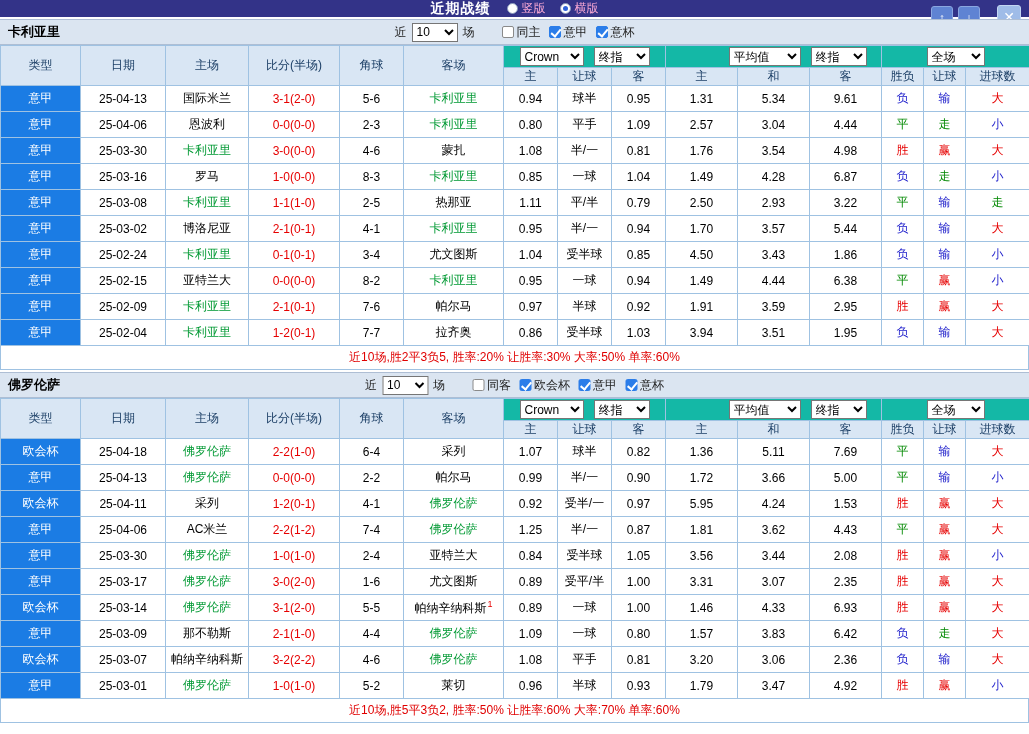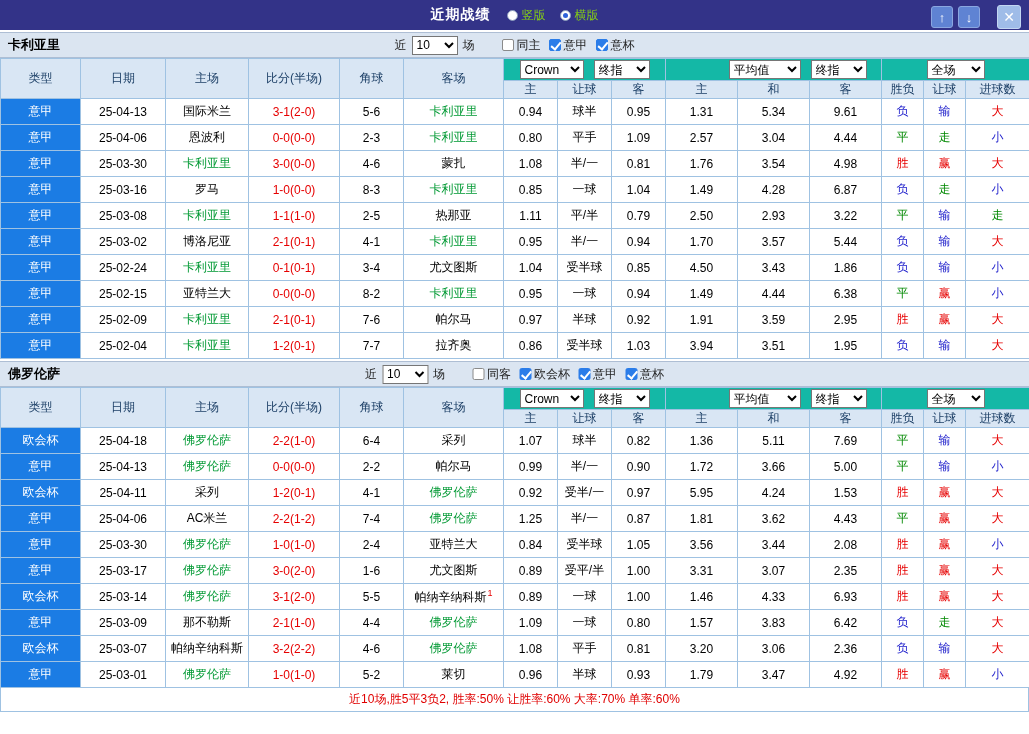--- a/index.html
+++ b/index.html
@@ -3,25 +3,25 @@
 <meta charset="utf-8">
 <style>
   * { box-sizing: border-box; }
   html,body { margin:0; padding:0; background:#fff; }
   body { font-family:"Liberation Sans","DejaVu Sans",sans-serif; }
   #app { width:1029px; height:734px; background:#fff; overflow:hidden;
          --win:#e60000; --draw:#008800; --loss:#2222cc; --score:#e60000;
          --focus:#009933; --league-bg:#1b7ce4; --titlebar-bg:#333388; }
 
   
-  .titlebar { height:30px; background:var(--titlebar-bg); display:flex; align-items:center;
+  .titlebar { height:17px; background:var(--titlebar-bg); display:flex; align-items:center;
               justify-content:center; position:relative; gap:16px; }
   .title { color:#fff; font-weight:bold; font-size:14px; letter-spacing:1px; }
   .radio-group { display:inline-flex; gap:14px; align-items:center; }
-  .radio-label { color:#84cc16; display:inline-flex; align-items:center; gap:4px; font-size:12px; cursor:pointer; }
+  .radio-label { color:#f9a8d4; display:inline-flex; align-items:center; gap:4px; font-size:12px; cursor:pointer; }
   .radio { width:11px; height:11px; border-radius:50%; background:#fff; border:1px solid #8899bb;
            position:relative; display:inline-block; }
   .radio.checked::after { content:""; position:absolute; left:2px; top:2px; width:5px; height:5px;
            border-radius:50%; background:#2f62d9; }
   .win-buttons { position:absolute; right:8px; top:5px; display:flex; gap:5px; align-items:center; }
   .btn-arrow { width:22px; height:22px; background:#5f83d3; border:1px solid #8aa6e0; border-radius:3px;
                color:#fff; font-size:13px; display:flex; align-items:center; justify-content:center; cursor:pointer; }
   .btn-close { width:24px; height:24px; background:#9fbce8; border:1px solid #c3d6f2; border-radius:3px;
                color:#fff; font-weight:bold; font-size:14px; display:flex; align-items:center;
                justify-content:center; margin-left:12px; cursor:pointer; }
@@ -348,20 +348,21 @@
             <td class="odds">1.03</td>
             <td class="odds">3.94</td>
             <td class="odds">3.51</td>
             <td class="odds">1.95</td>
             <td class="r-loss">负</td>
             <td class="r-loss">输</td>
             <td class="r-win">大</td>
           </tr>
         </tbody>
     </table>
+    <div class="summary">近10场,胜2平3负5, 胜率:20% 让胜率:30% 大率:50% 单率:60%</div>
   </div>
 
   <div class="section">
     <div class="section-header">
       <span class="team-name">佛罗伦萨</span>
       <div class="filters">
         <span>近</span>
         <select class="count-select">
           <option>10</option>
         </select>

